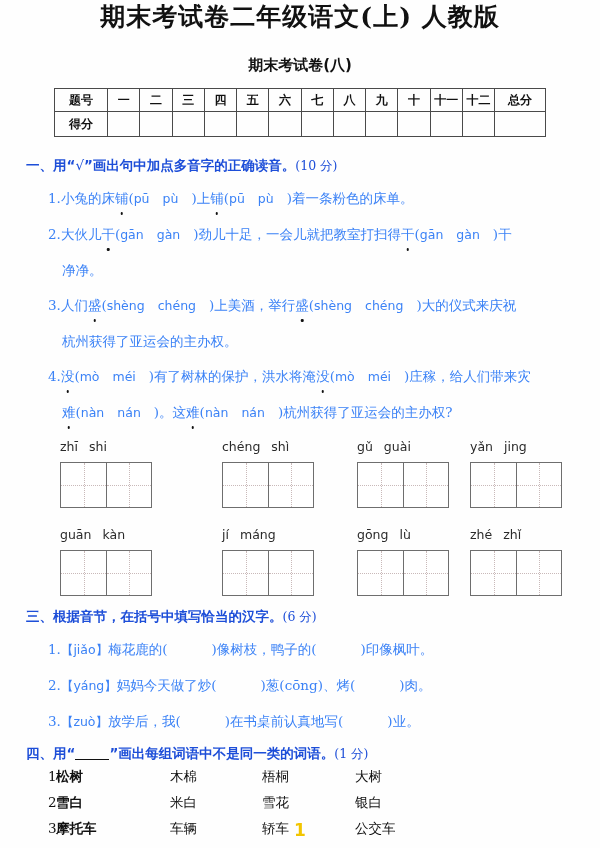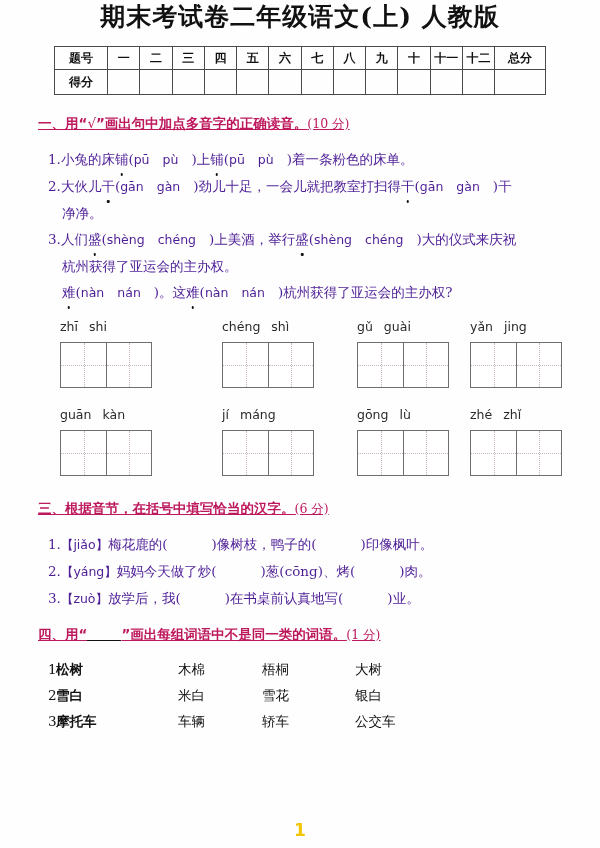--- a/index.html
+++ b/index.html
@@ -70,48 +70,48 @@
 
   
   .section {
     margin: 0;
     padding: 0;
   }
   .sec-head {
     font-family: "DejaVu Sans", "Liberation Sans", sans-serif;
     font-weight: bold;
     font-size: 13.5px;
-    color: #be185d;
-    margin: 12px;
+    color: #1d4ed8;
+    margin: 0;
     padding: 0 0 0 26px;
     line-height: 1.5;
     white-space: nowrap;
-    text-decoration: underline;
   }
   .sec-head .pts {
     font-family: "DejaVu Serif", "Liberation Serif", serif;
     font-weight: normal;
     font-size: 12.5px;
   }
   .mark-check { font-family: "DejaVu Sans", sans-serif; font-weight: normal; }
   .mark-ul {
     display: inline-block;
     width: 34px;
     border-bottom: 1.6px solid #111;
     vertical-align: -2px;
   }
 
   
   .qline {
     font-family: "DejaVu Serif", "Liberation Serif", serif;
     font-size: 13.5px;
     line-height: 26px;
-    color: #4c1d95;
+    color: #3b82f6;
     padding-left: 48px;
     white-space: nowrap;
+    margin-top: 9px;
   }
   .qline.cont { padding-left: 62px; }
   .py {
     font-family: "DejaVu Sans", "Liberation Sans", sans-serif;
     font-size: 12.5px;
   }
   
   .dotchar {
     position: relative;
     display: inline-block;
@@ -181,21 +181,21 @@
   .wrow {
     position: relative;
     height: 26px;
     font-family: "DejaVu Serif", "Liberation Serif", serif;
     font-size: 13.5px;
     line-height: 26px;
     color: #111;
   }
   .wrow .num { position: absolute; left: 48px; }
   .wrow .w1 { position: absolute; left: 56px; font-weight: bold; }
-  .wrow .w2 { position: absolute; left: 178px; }
+  .wrow .w2 { position: absolute; left: 170px; }
   .wrow .w3 { position: absolute; left: 262px; }
   .wrow .w4 { position: absolute; left: 355px; }
 
   
   .page-num {
     position: absolute;
     left: 0;
     right: 0;
     bottom: 8px;
     text-align: center;
@@ -204,20 +204,21 @@
     font-size: 17px;
     color: #f2c500;
   }
 </style>
 </head>
 <body>
 
 <div class="page">
 
   <h1 class="main-title">期末考试卷二年级语文(上) 人教版</h1>
+  <h2 class="sub-title">期末考试卷(八)</h2>
 
   <div class="score-table-wrap">
     <table class="score-table">
       <tbody>
         <tr>
           <td class="lbl">题号</td>
           <td>一</td>
           <td>二</td>
           <td>三</td>
           <td>四</td>
@@ -254,20 +255,21 @@
   <div class="section" style="margin-top:18px;">
     <div class="sec-head">
       <span>一、</span><span>用“</span><span class="mark-check">√</span><span>”画出句中加点多音字的正确读音。</span><span class="pts">(10 分)</span>
     </div>
 
     <div class="qline" id="q1-1"><span>1.</span><span>小兔的床</span><span class="dotchar">铺</span><span>(</span><span class="py">pū</span><span class="gap"></span><span class="py">pù</span><span class="gap"></span><span>)上</span><span class="dotchar">铺</span><span>(</span><span class="py">pū</span><span class="gap"></span><span class="py">pù</span><span class="gap"></span><span>)着一条粉色的床单。</span></div>
     <div class="qline" id="q1-2"><span>2.</span><span>大伙儿</span><span class="dotchar">干</span><span>(</span><span class="py">gān</span><span class="gap"></span><span class="py">gàn</span><span class="gap"></span><span>)劲儿十足，一会儿就把教室打扫得</span><span class="dotchar">干</span><span>(</span><span class="py">gān</span><span class="gap"></span><span class="py">gàn</span><span class="gap"></span><span>)干</span></div>
     <div class="qline cont" id="q1-2c">净净。</div>
     <div class="qline" id="q1-3"><span>3.</span><span>人们</span><span class="dotchar">盛</span><span>(</span><span class="py">shèng</span><span class="gap"></span><span class="py">chéng</span><span class="gap"></span><span>)上美酒，举行</span><span class="dotchar">盛</span><span>(</span><span class="py">shèng</span><span class="gap"></span><span class="py">chéng</span><span class="gap"></span><span>)大的仪式来庆祝</span></div>
     <div class="qline cont" id="q1-3c">杭州获得了亚运会的主办权。</div>
+    <div class="qline" id="q1-4"><span>4.</span><span class="dotchar">没</span><span>(</span><span class="py">mò</span><span class="gap"></span><span class="py">méi</span><span class="gap"></span><span>)有了树林的保护，洪水将淹</span><span class="dotchar">没</span><span>(</span><span class="py">mò</span><span class="gap"></span><span class="py">méi</span><span class="gap"></span><span>)庄稼，给人们带来灾</span></div>
     <div class="qline cont" id="q1-4c"><span class="dotchar">难</span><span>(</span><span class="py">nàn</span><span class="gap"></span><span class="py">nán</span><span class="gap"></span><span>)。这</span><span class="dotchar">难</span><span>(</span><span class="py">nàn</span><span class="gap"></span><span class="py">nán</span><span class="gap"></span><span>)杭州获得了亚运会的主办权?</span></div>
   </div>
 
   <div class="section" style="margin-top:10px;">
 
     <div class="py-row" id="pyrow1">
         <div class="py-group" style="left: 60px;">
           <div class="py-label"><span>zhī</span><span class="sp"></span><span>shi</span></div>
           <div class="grid">
             <div class="cell"></div>

